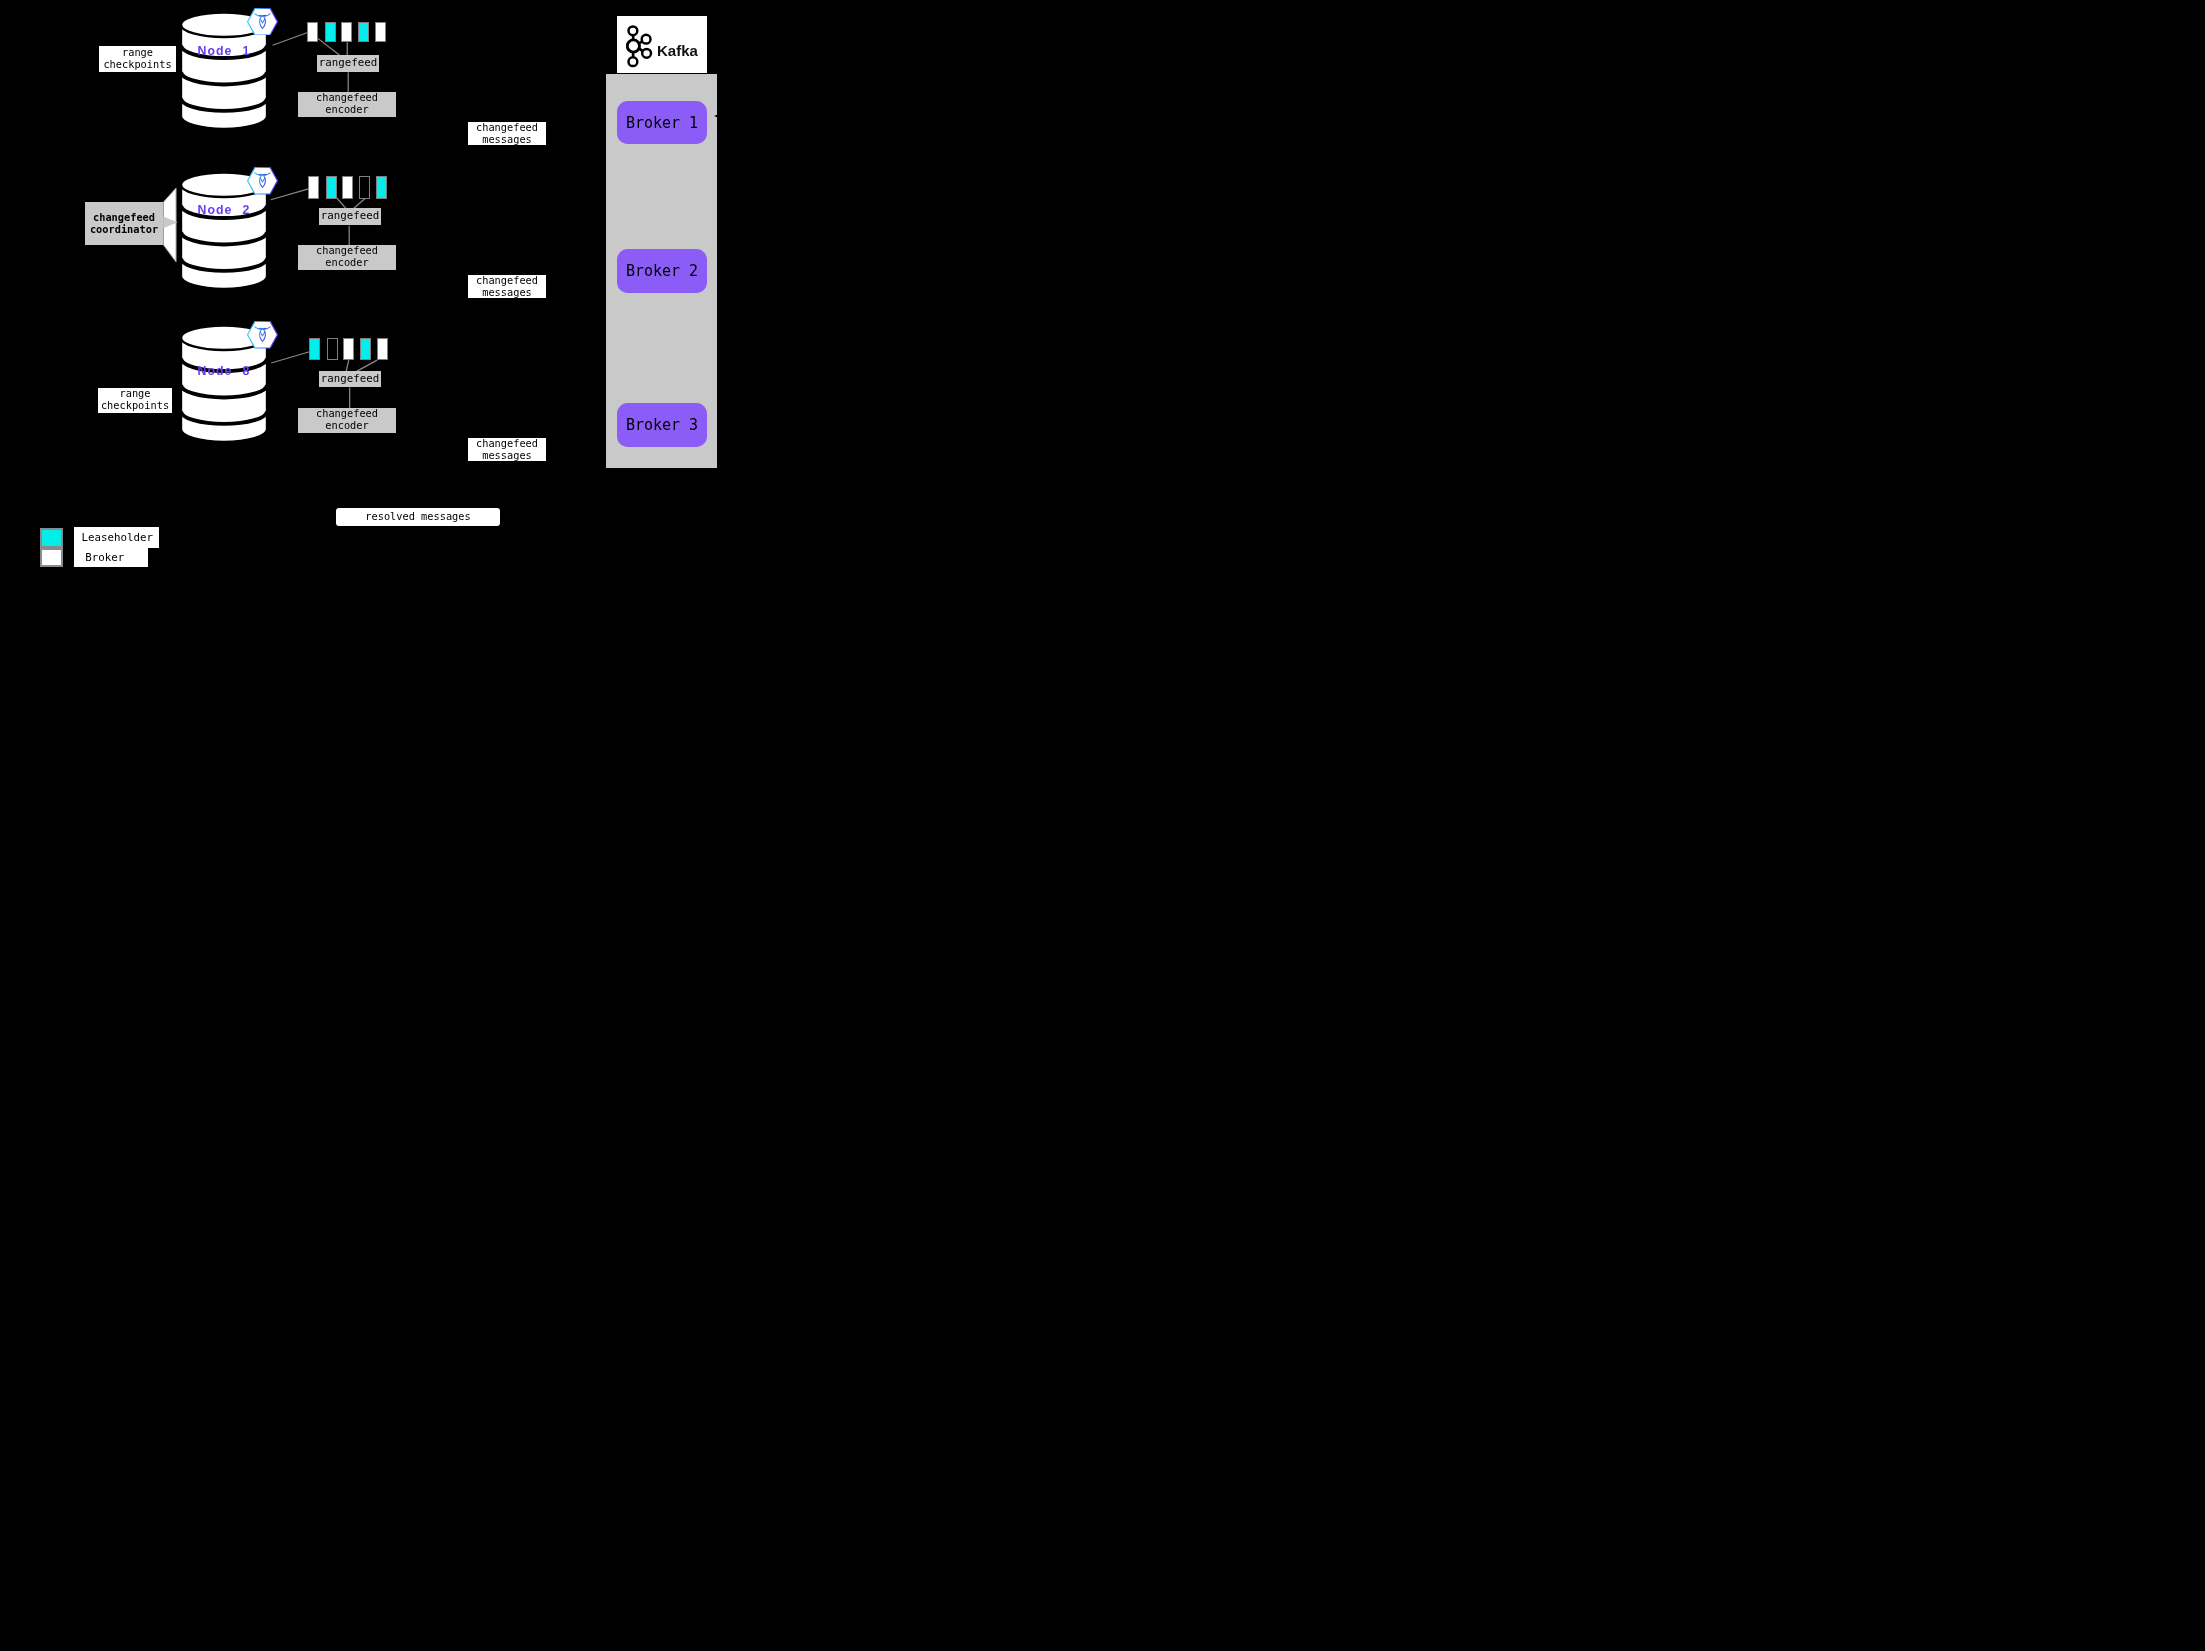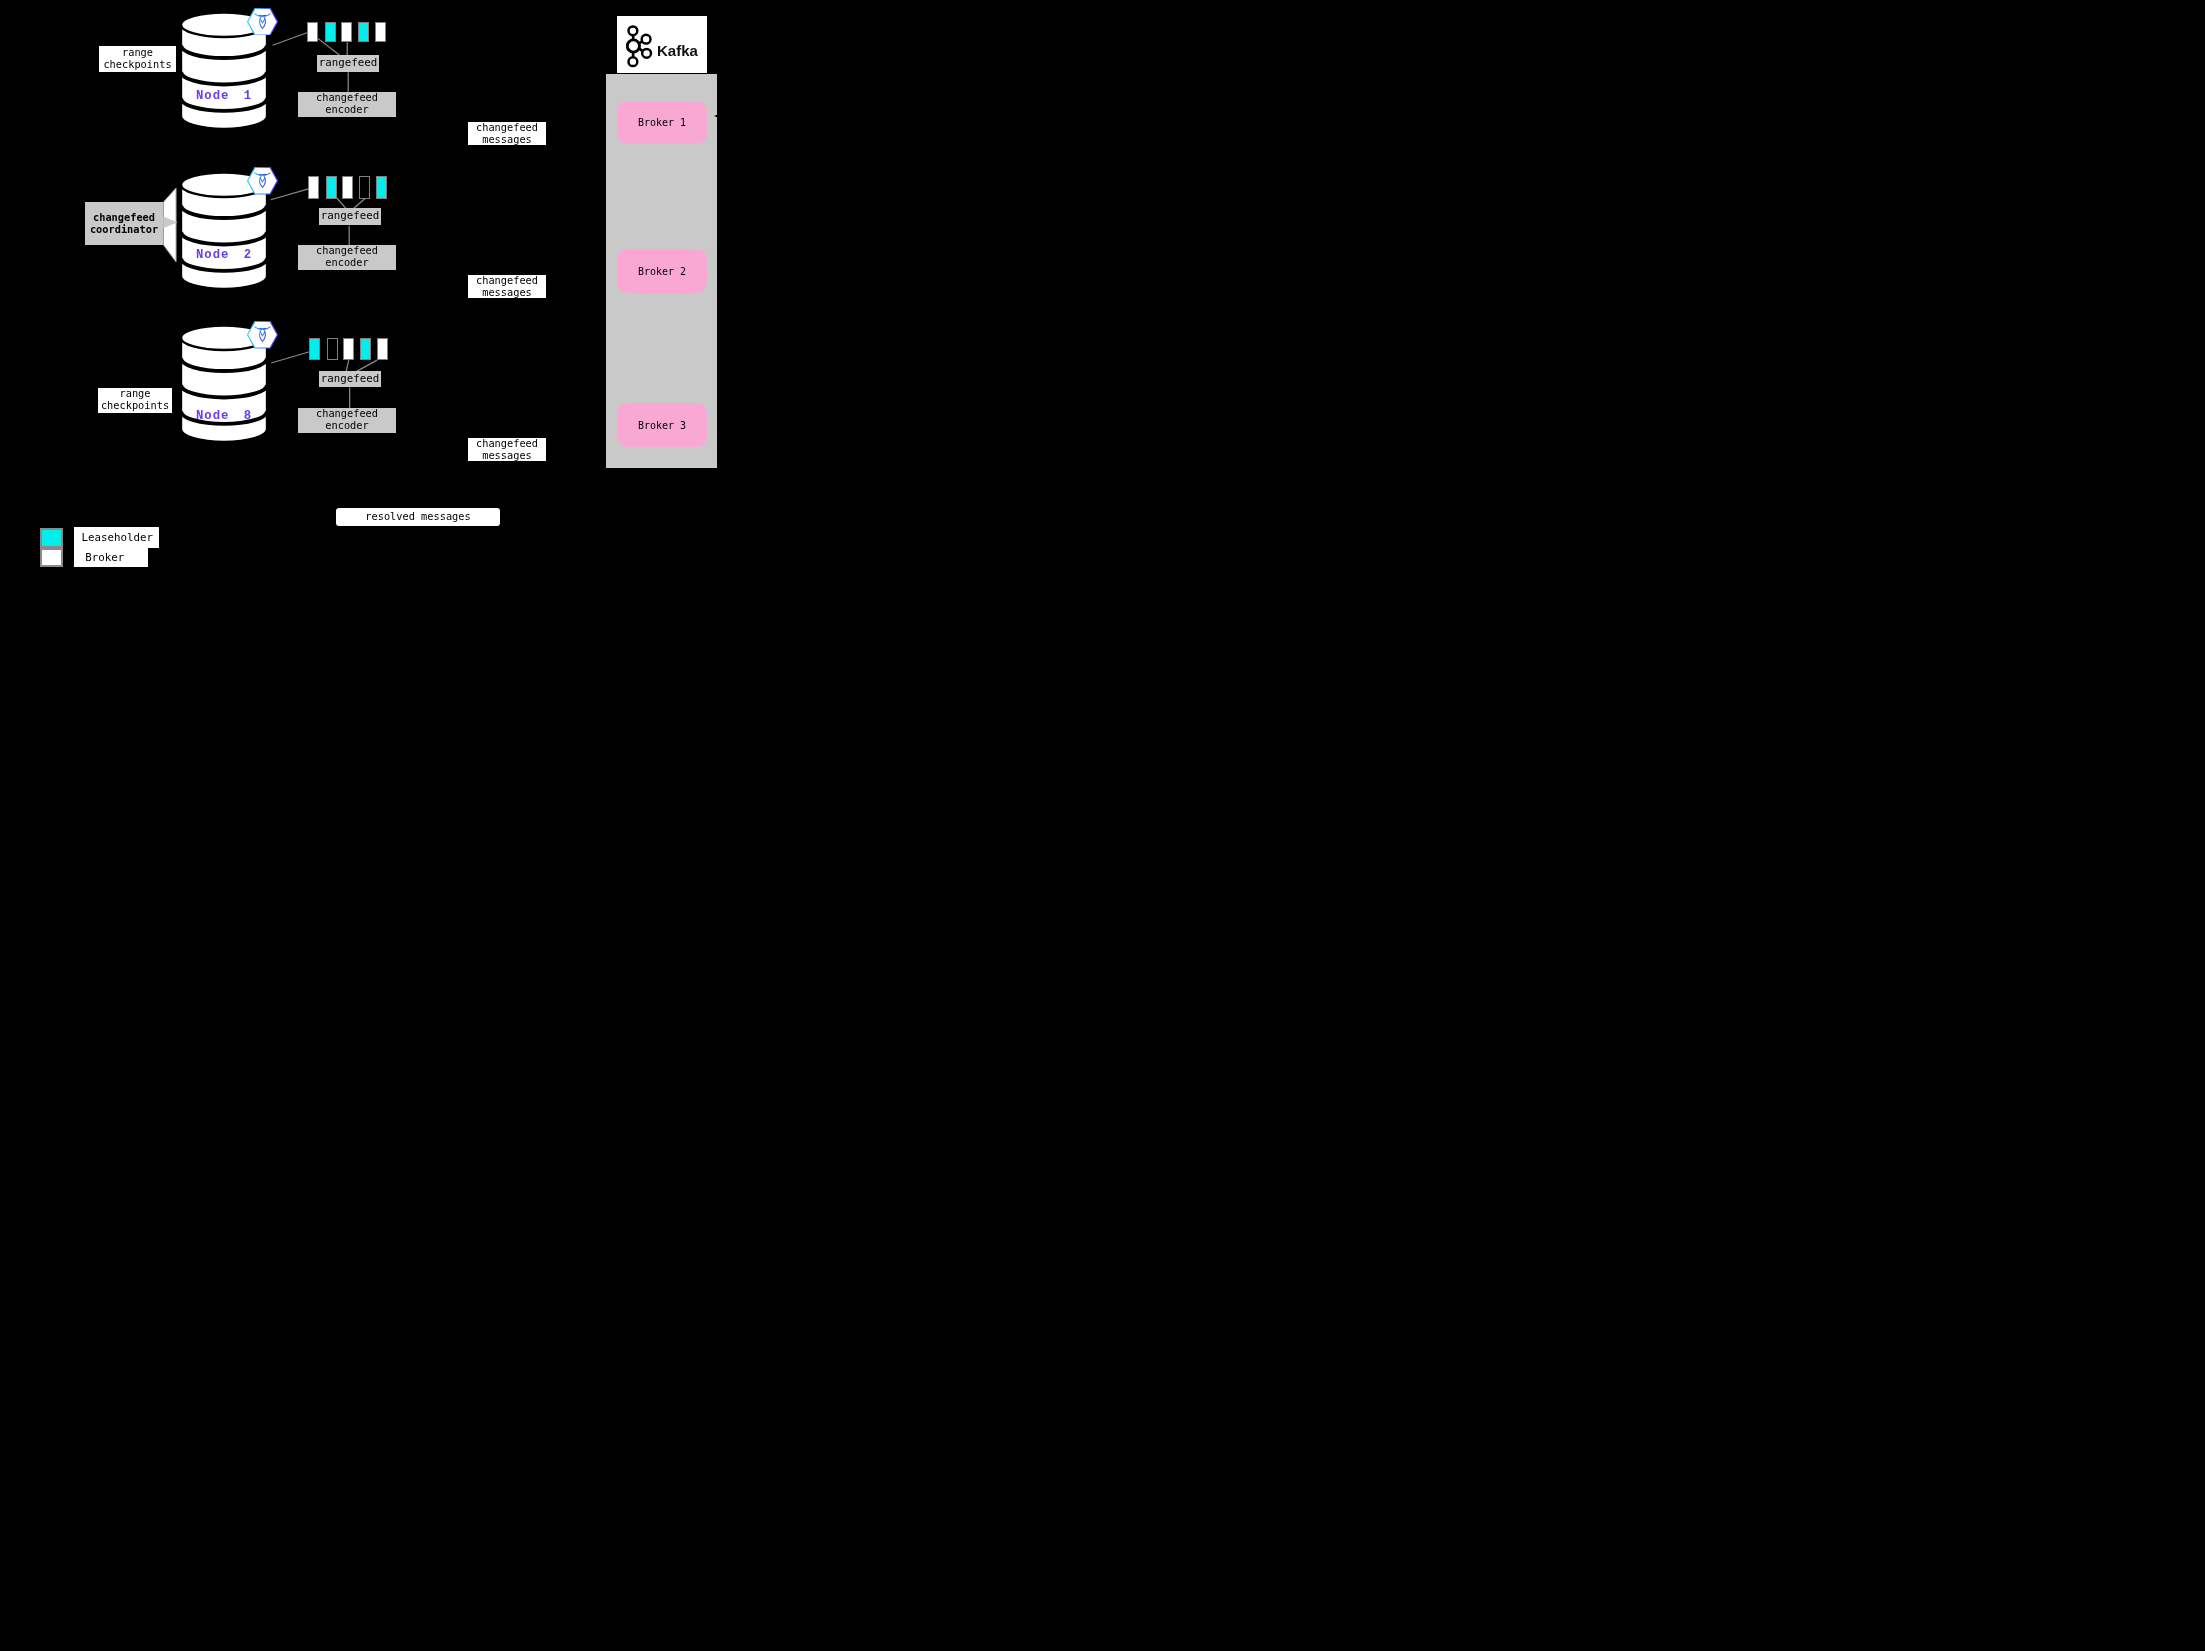--- a/index.html
+++ b/index.html
@@ -5,29 +5,29 @@
   html,body{margin:0;padding:0;background:#000;}
   #canvas{position:relative;width:769px;height:576px;background:var(--bg,#000);
           font-family:"DejaVu Sans Mono","Liberation Mono",monospace;overflow:hidden;padding-left:28px;}
   .abs{position:absolute;}
   .overlay{position:absolute;left:0;top:0;pointer-events:none;}
   .wbox{background:#fff;color:#000;display:flex;flex-direction:column;align-items:center;justify-content:center;text-align:center;}
   .gbox{background:var(--gray,#c9c9c9);color:#000;display:flex;flex-direction:column;align-items:center;justify-content:center;text-align:center;}
   .t21{font-size:10.3px;line-height:11.8px;}
   .t22{font-size:10.8px;line-height:12.3px;}
   .bold{font-weight:bold;}
-  .node-label{font-family:Liberation Mono, monospace;font-weight:bold;font-size:12.3px;
-              color:var(--purple,#6b3df2);text-align:center;letter-spacing:1px;word-spacing:5.9px;line-height:14.7px;margin-top:45px;}
+  .node-label{font-family:Liberation Sans, sans-serif;font-weight:bold;font-size:12.3px;
+              color:var(--purple,#6b3df2);text-align:center;letter-spacing:1px;word-spacing:5.9px;line-height:14.7px;}
   .squares{position:absolute;}
   .square{position:absolute;top:0;width:10.8px;box-sizing:border-box;border:1.5px solid var(--border,#7f7f7f);}
   .sq-leaseholder{background:var(--cyan,#00efec);}
   .sq-replica{background:#fff;}
   .sq-empty{background:transparent;}
-  .broker{position:absolute;left:617px;width:90px;background:#f9a8d4;border-radius:10.8px;
-          display:flex;align-items:center;justify-content:center;font-size:10px;color:#000;}
+  .broker{position:absolute;left:617px;width:90px;background:#8b5cf6;border-radius:10.8px;
+          display:flex;align-items:center;justify-content:center;font-size:15px;color:#000;}
   .kafka-brand{font-family:"Liberation Sans",sans-serif;font-weight:bold;font-size:15px;color:#111;}
   .pill{border-radius:3px;}
   .legend-swatch{position:absolute;left:40px;width:22.6px;box-sizing:border-box;border:2px solid #8a8a8a;}
   .legend-box{position:absolute;background:#fff;color:#000;display:flex;align-items:center;font-size:10.8px;margin-left:11px;}
   .arrow-left{position:absolute;width:0;height:0;border-top:4.4px solid transparent;border-bottom:4.4px solid transparent;border-right:10.3px solid #000;}
 </style>
 </head>
 <body>
 
 <div id="canvas">

